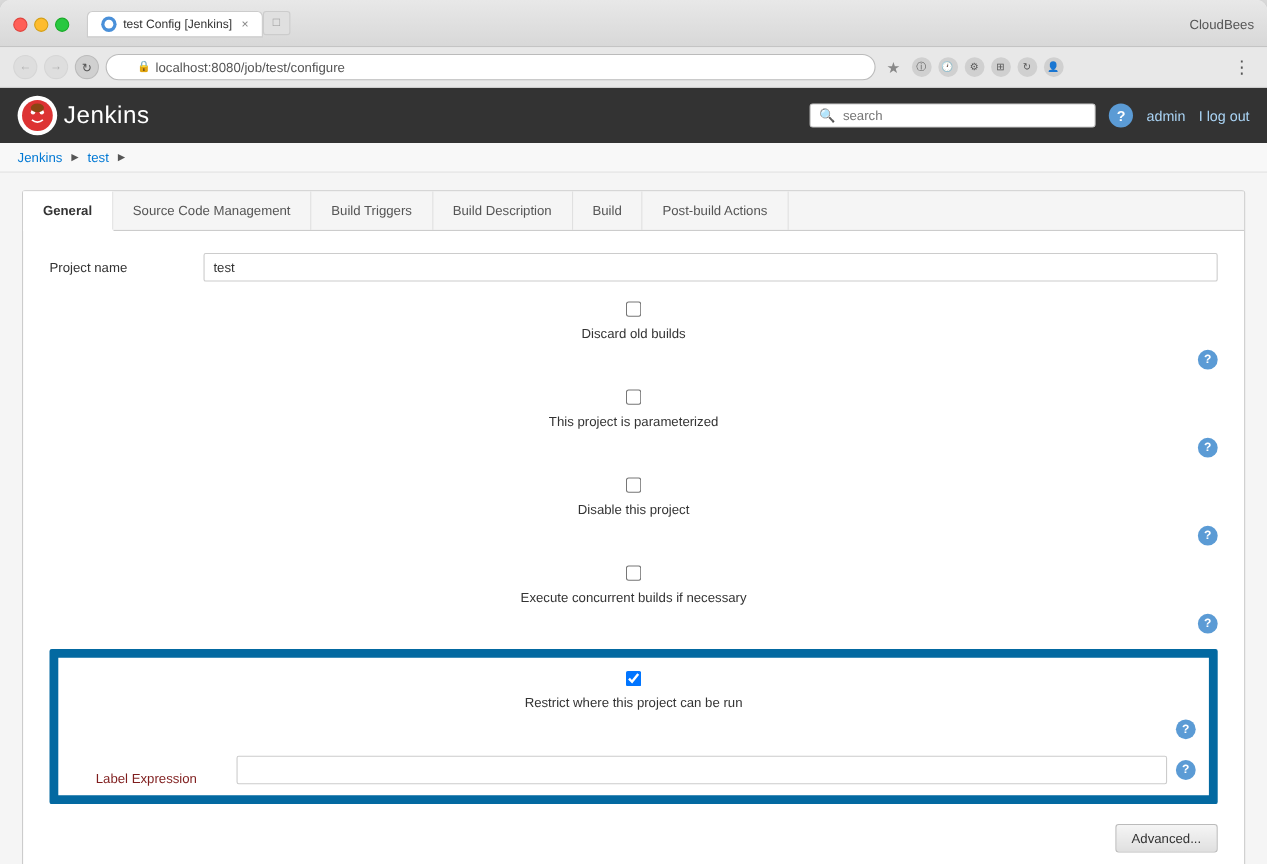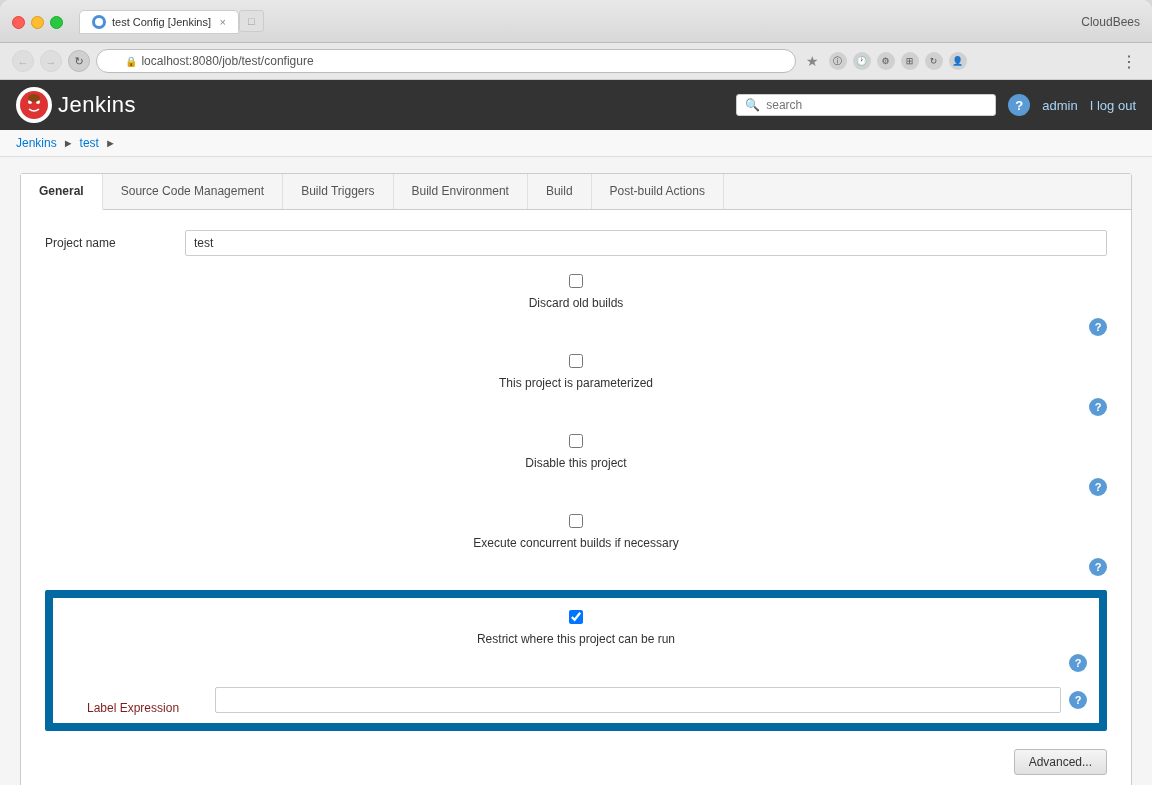--- a/index.html
+++ b/index.html
@@ -173,21 +173,21 @@
         <div class="config-tab active">
           <span>General</span>
         </div>
         <div class="config-tab">
           <span>Source Code Management</span>
         </div>
         <div class="config-tab">
           <span>Build Triggers</span>
         </div>
         <div class="config-tab">
-          <span>Build Environment</span>
+          <span>Build Description</span>
         </div>
         <div class="config-tab">
           <span>Build</span>
         </div>
         <div class="config-tab">
           <span>Post-build Actions</span>
         </div>
       </div>
 
       <div class="form-body">

